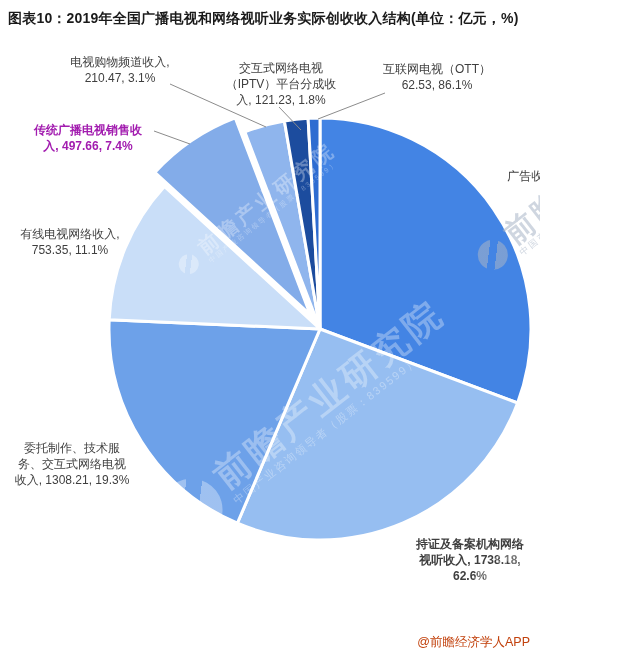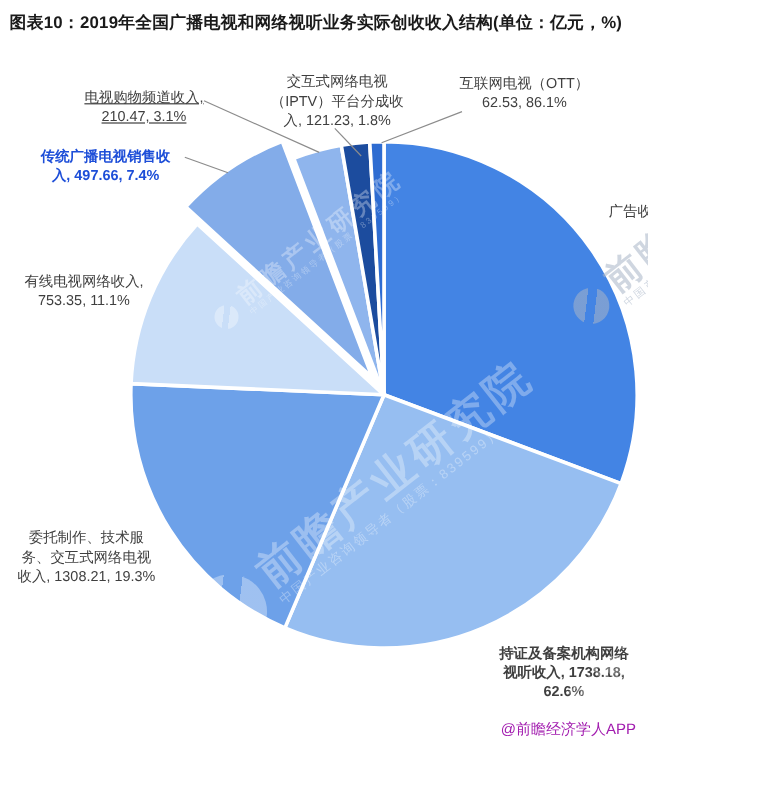--- a/index.html
+++ b/index.html
@@ -9,26 +9,26 @@
   }
   .title{
     position:absolute;left:8px;top:10px;width:620px;
     font-size:14px;font-weight:bold;color:#1a1a1a;letter-spacing:0.2px;
   }
   #pie-svg{position:absolute;left:0;top:0;}
   .callout{
     position:absolute;transform:translateX(-50%);text-align:center;
     font-size:12px;line-height:16px;color:#3f3f3f;white-space:nowrap;
   }
-  .callout.bold{font-weight:bold;color:#1d4ed8;}
+  .callout.bold{font-weight:bold;color:#a21caf;}
   .footer-source{
     position:absolute;left:8px;top:628px;font-size:12px;color:#4d4d4d;
   }
   .footer-credit{
-    position:absolute;right:10px;top:600px;font-size:12.5px;color:#a21caf;
+    position:absolute;right:10px;top:634px;font-size:12.5px;color:#c2410c;
   }
   .wm{
     position:absolute;display:flex;align-items:center;gap:8px;
     transform:rotate(-38deg);pointer-events:none;white-space:nowrap;
   }
   .wm .wm-logo{display:inline-block;border-radius:50%;}
   .wm .wm-col{display:flex;flex-direction:column;line-height:1.1;}
   .wm .wm-text{font-weight:bold;letter-spacing:4px;}
   .wm .wm-sub{letter-spacing:2px;}
   
@@ -76,21 +76,21 @@
         <div>收入, 1308.21, 19.3%</div>
       </div>
       <div class="callout" style="left: 70px; top: 214px; margin-top: 12px;">
         <div>有线电视网络收入,</div>
         <div>753.35, 11.1%</div>
       </div>
       <div class="callout bold" style="left: 88px; top: 122px;">
         <div>传统广播电视销售收</div>
         <div>入, 497.66, 7.4%</div>
       </div>
-      <div class="callout" style="left: 120px; top: 73px; text-decoration: underline;">
+      <div class="callout" style="left: 120px; top: 54px;">
         <div>电视购物频道收入,</div>
         <div>210.47, 3.1%</div>
       </div>
       <div class="callout" style="left: 281px; top: 60px;">
         <div>交互式网络电视</div>
         <div>（IPTV）平台分成收</div>
         <div>入, 121.23, 1.8%</div>
       </div>
       <div class="callout" style="left: 437px; top: 61px;">
         <div>互联网电视（OTT）</div>

